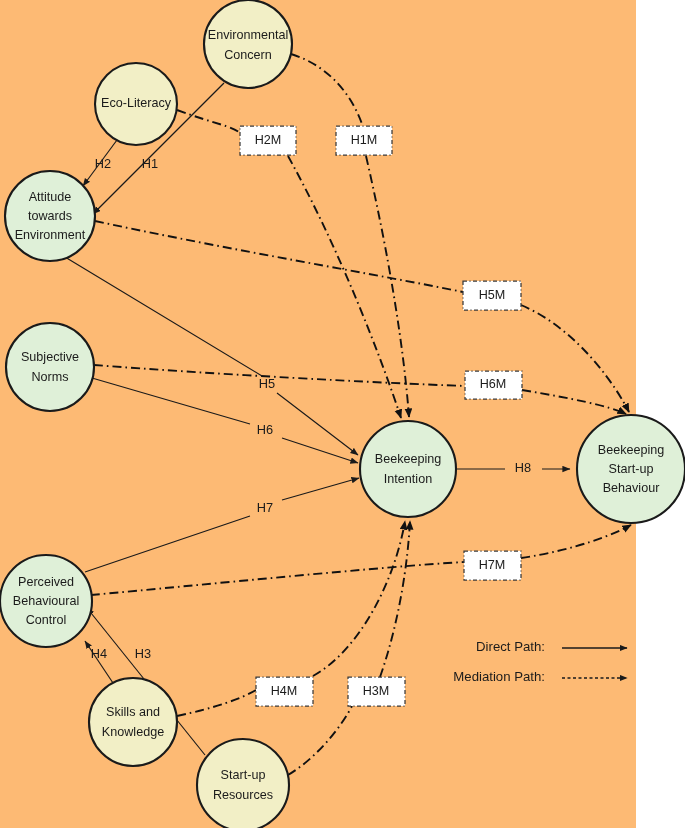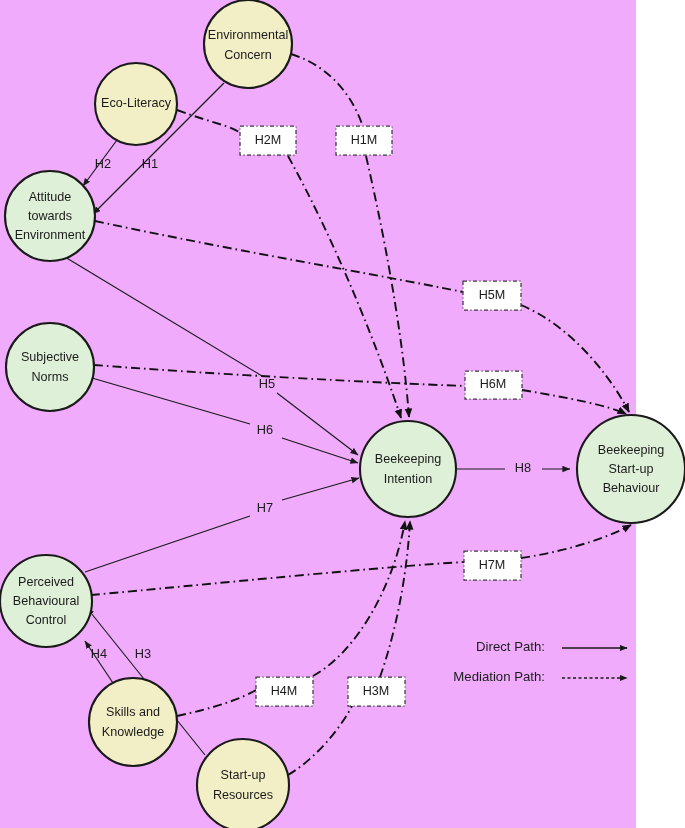--- a/index.html
+++ b/index.html
@@ -10,21 +10,21 @@
   body {
     width: 685px;
     height: 828px;
     font-family: "Liberation Sans", sans-serif;
     overflow: hidden;
   }
   #diagram-root {
     position: relative;
     width: 636px;
     height: 828px;
-    background: #f0abfc;
+    background: #fdba74;
   }
   svg#model-svg {
     display: block;
     width: 685px;
     height: 828px;
   }
   .node-circle {
     stroke: #1a1a1a;
     stroke-width: 2.1;
   }

